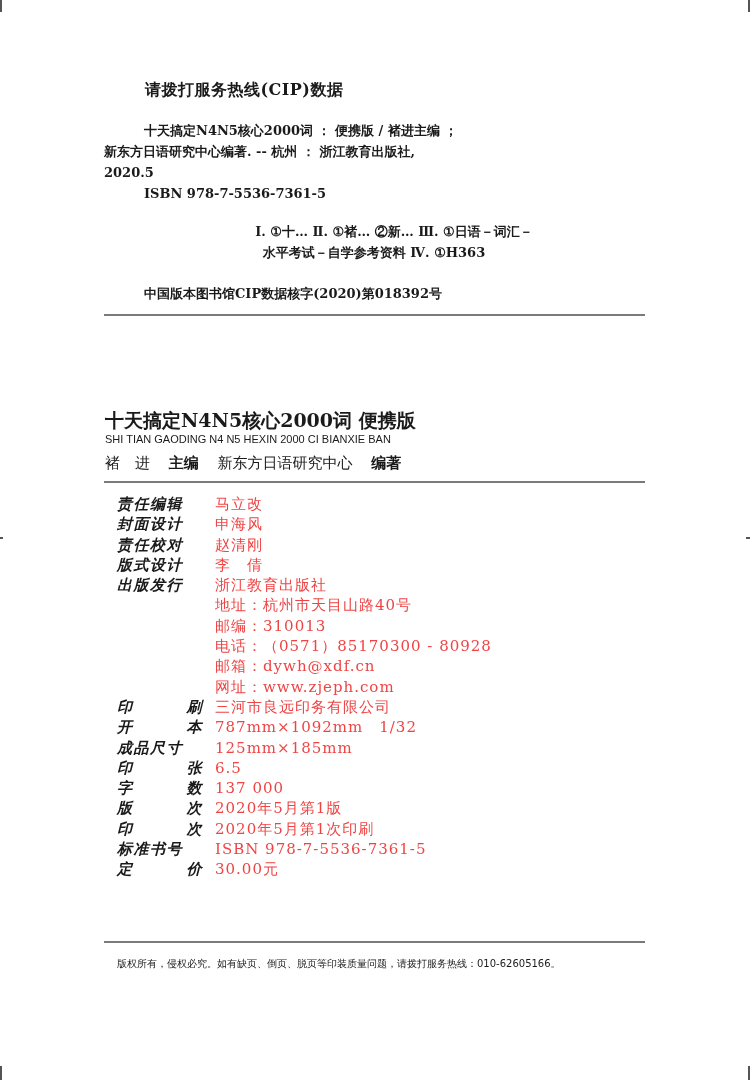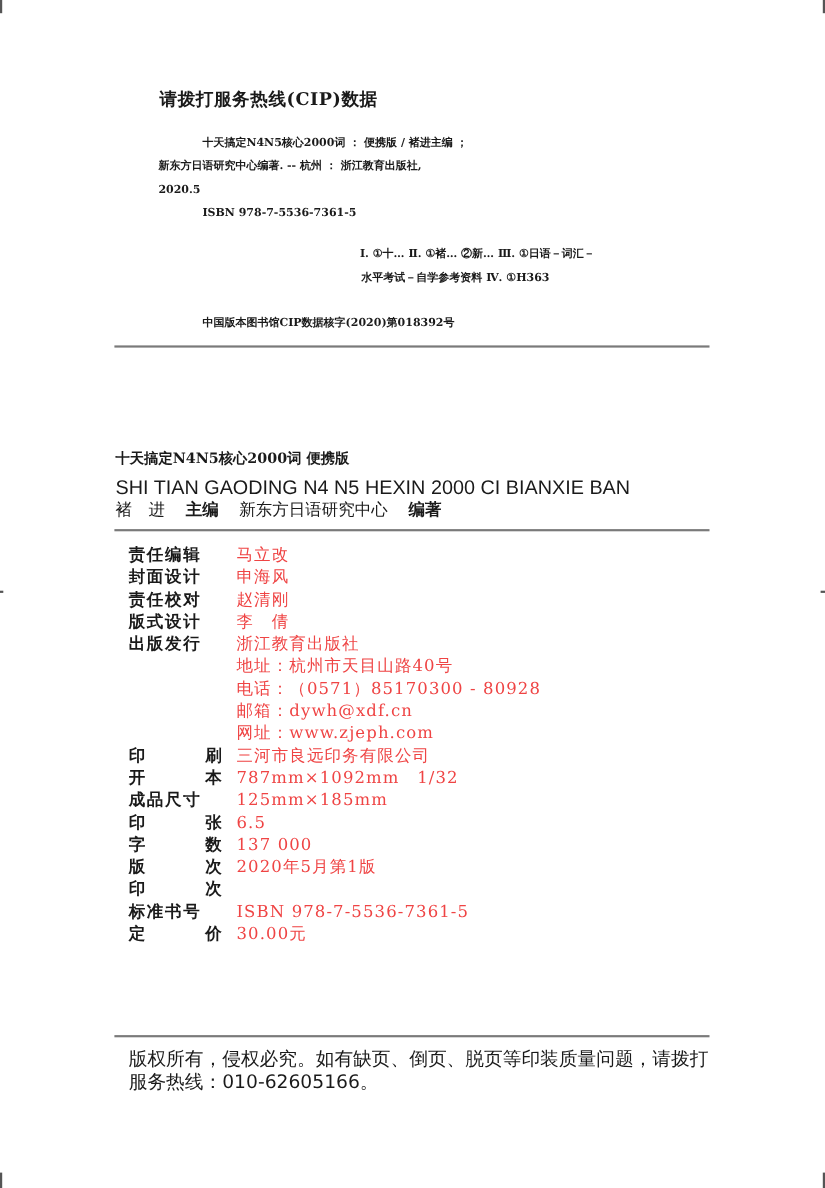--- a/index.html
+++ b/index.html
@@ -25,47 +25,46 @@
     .cip-title {
       left: 145px; top: 80px;
       font-family: "DejaVu Serif", "Liberation Serif", serif;
       font-size: 16px; font-weight: bold; letter-spacing: 0.5px;
     }
     .cip-title .cip-bold { font-weight: 900; }
     .cip-para {
       left: 104px;
       width: 540px;
       font-family: "DejaVu Serif", "Liberation Serif", serif;
-      font-size: 10px;
+      font-size: 13px;
       font-weight: bold;
       line-height: 21px;
       white-space: normal;
-      margin-left: 40px;
     }
     .cip-line { display: block; white-space: nowrap; }
     .indent { padding-left: 40px; }
 
     .rule {
       position: absolute;
       left: 104px;
       width: 541px;
       height: 2px;
       background: #7a7a7a;
     }
 
     
     .book-title {
       left: 105px; top: 408px;
       font-family: "DejaVu Serif", "Liberation Serif", serif;
-      font-size: 13px; font-weight: bold;
+      font-size: 19px; font-weight: bold;
     }
     .book-pinyin {
       left: 105px; top: 433px;
       font-family: "Liberation Sans", sans-serif;
-      font-size: 18px;
+      font-size: 11px;
     }
     .book-authors {
       left: 105px; top: 454px;
       font-family: "DejaVu Sans", sans-serif;
       font-size: 15px;
     }
     .book-authors span { margin-right: 14px; }
     .book-authors .bold { font-weight: bold; }
 
     
@@ -81,35 +80,36 @@
       font-size: 15px;
     }
     .credit-label {
       width: 86px;
       font-family: "DejaVu Sans", sans-serif;
       font-weight: bold;
       letter-spacing: 1.5px;
       display: flex;
       justify-content: space-between;
       flex-shrink: 0;
+      font-style: italic;
     }
     .credit-label.spread span { display: inline-block; }
     .credit-value {
       padding-left: 12px;
       font-family: "DejaVu Serif", "Liberation Serif", serif;
       letter-spacing: 1px;
       color: #ef4444;
     }
 
     
     .notice {
       left: 117px; top: 953px;
       width: 530px;
       font-family: "DejaVu Sans", sans-serif;
-      font-size: 17px;
+      font-size: 10px;
       line-height: 21px;
       white-space: normal;
     }
   </style>
 </head>
 <body>
 
 <div class="crop" style="left:0;top:0;width:2px;height:12px;"></div>
 <div class="crop" style="left:748px;top:0;width:2px;height:12px;"></div>
 <div class="crop" style="left:0;top:537px;width:3px;height:2px;"></div>
@@ -170,20 +170,24 @@
     <div class="credit-row">
       <div class="credit-label">出版发行</div>
       <div class="credit-value">浙江教育出版社</div>
     </div>
     <div class="credit-row">
       <div class="credit-label"></div>
       <div class="credit-value">地址：杭州市天目山路40号</div>
     </div>
     <div class="credit-row">
       <div class="credit-label"></div>
+      <div class="credit-value">邮编：310013</div>
+    </div>
+    <div class="credit-row">
+      <div class="credit-label"></div>
       <div class="credit-value">电话：（0571）85170300 - 80928</div>
     </div>
     <div class="credit-row">
       <div class="credit-label"></div>
       <div class="credit-value">邮箱：dywh@xdf.cn</div>
     </div>
     <div class="credit-row">
       <div class="credit-label"></div>
       <div class="credit-value">网址：www.zjeph.com</div>
     </div>
@@ -224,20 +228,21 @@
         <span>版</span>
         <span>次</span>
       </div>
       <div class="credit-value">2020年5月第1版</div>
     </div>
     <div class="credit-row">
       <div class="credit-label spread">
         <span>印</span>
         <span>次</span>
       </div>
+      <div class="credit-value">2020年5月第1次印刷</div>
     </div>
     <div class="credit-row">
       <div class="credit-label">标准书号</div>
       <div class="credit-value">ISBN 978-7-5536-7361-5</div>
     </div>
     <div class="credit-row">
       <div class="credit-label spread">
         <span>定</span>
         <span>价</span>
       </div>

